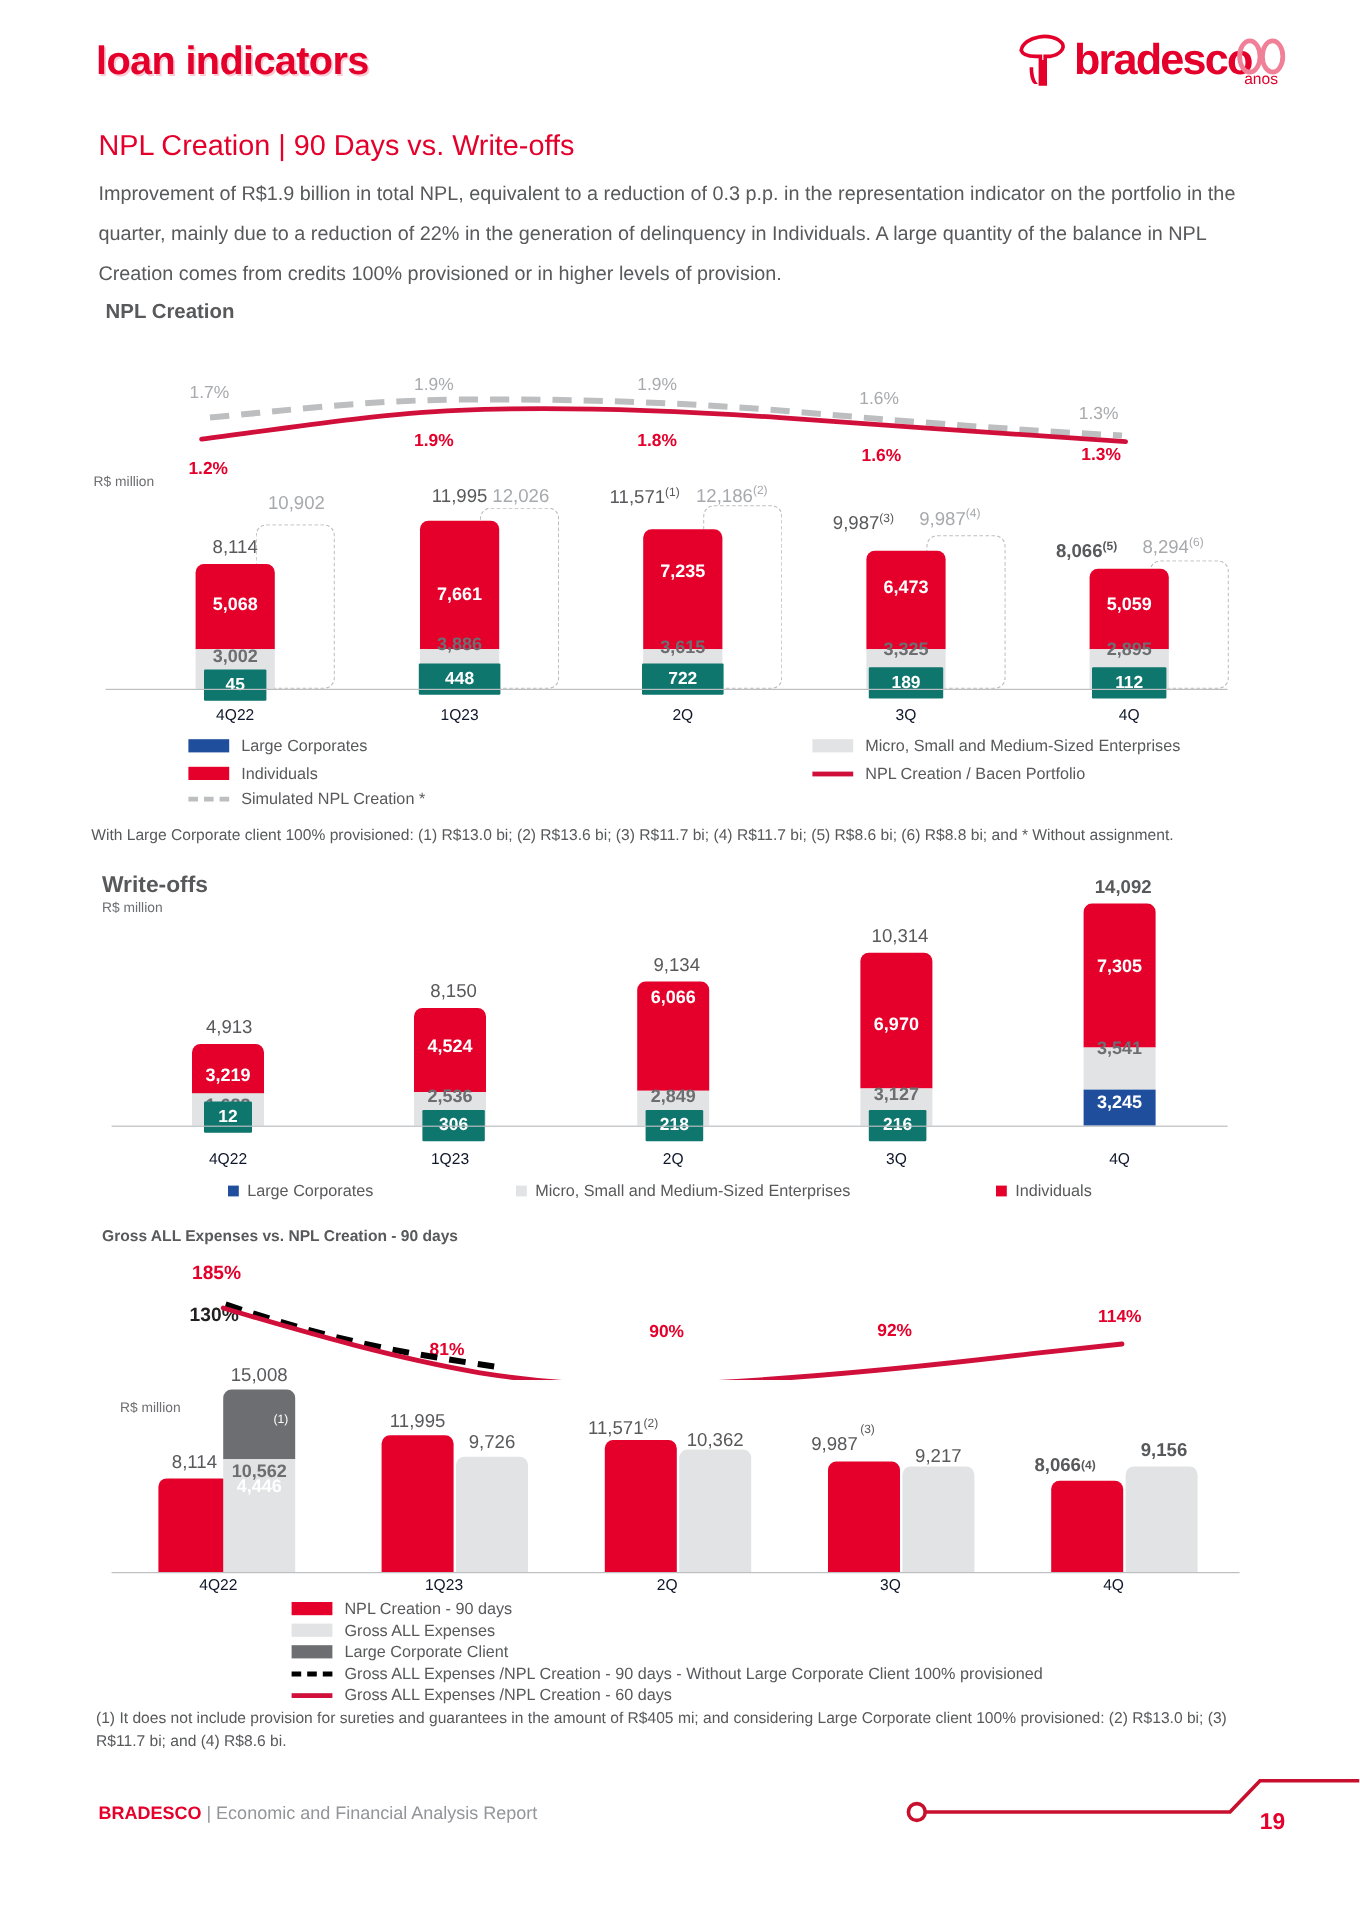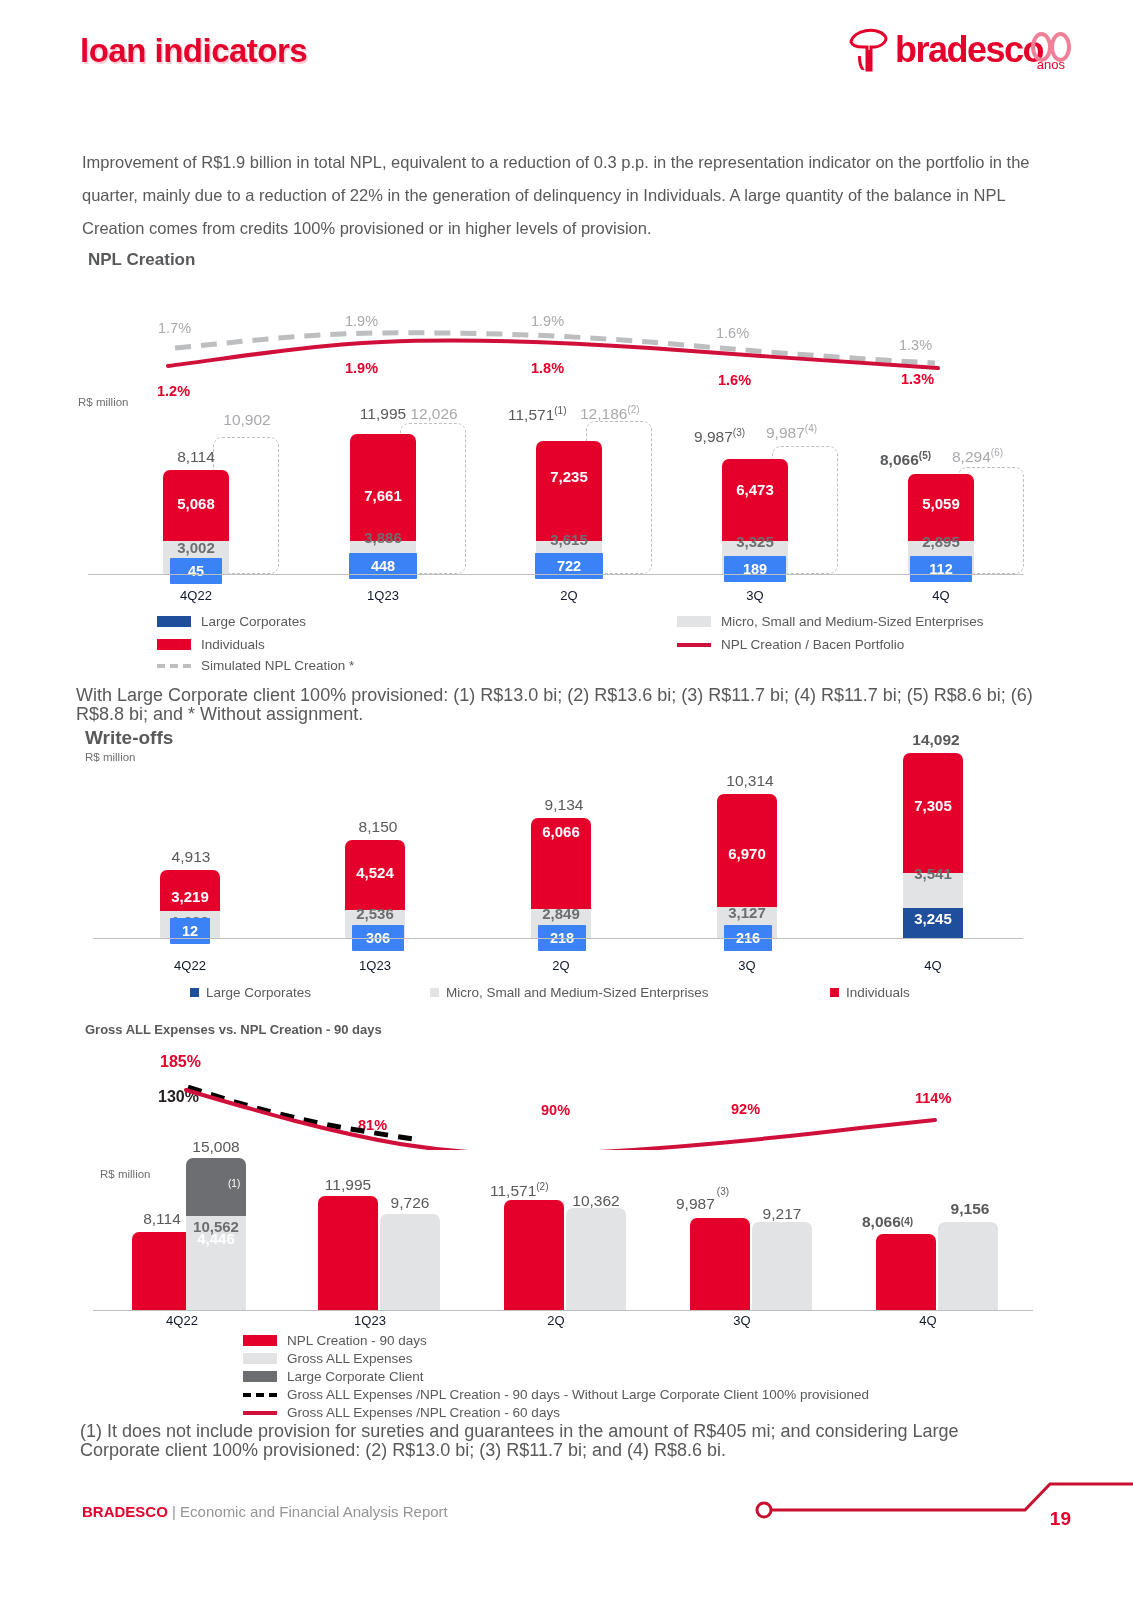--- a/index.html
+++ b/index.html
@@ -51,21 +51,21 @@
 
   .seg-val { position: absolute; font-size: 15px; font-weight: bold; text-align: center; }
   .seg-val.on-red  { color: #ffffff; }
   .seg-val.on-grey { color: #6d6e71; }
   .seg-val.on-dark { color: #ffffff; margin-top: 42px; }
   .total-val { position: absolute; font-size: 15.5px; color: #58595b; text-align: center; }
   .total-val.muted { color: #a7a9ac; }
   .sup { font-size: 10px; vertical-align: super; }
 
   .bluebox {
-    position: absolute; background: #3b82f6; color: #fff;
+    position: absolute; background: #0f766e; color: #fff;
     font-size: 14.5px; font-weight: bold; text-align: center;
     border-radius: 1px; display: flex; align-items: center; justify-content: center;
   }
 
   .pct { position: absolute; font-size: 14.5px; font-weight: bold; }
   .pct.red  { color: #e4002b; }
   .pct.grey { color: #a7a9ac; font-weight: normal; }
   .pct.black{ color: #231f20; }
 
   
@@ -73,21 +73,21 @@
   .swatch { display:inline-block; width: 34px; height: 11px; margin-right: 10px; }
   .swatch.sm { width: 9px; height: 9px; margin-right: 7px; }
   .swatch.blue { background: #1f4e9c; }
   .swatch.red  { background: #e4002b; }
   .swatch.grey { background: #e2e3e4; }
   .swatch.dark { background: #6d6e71; }
   .swatch.line-red { height: 4px; background: #d0103a; }
   .swatch.line-dash-grey { height: 0; border-top: 4px dashed #bcbec0; background: none; }
   .swatch.line-dash-black { height: 0; border-top: 4px dashed #000; background: none; }
 
-  .footnote { position: absolute; font-size: 18px; color: #58595b; line-height: 19px; }
+  .footnote { position: absolute; font-size: 13px; color: #58595b; line-height: 19px; }
 
   
   .footer-text { position: absolute; left: 82px; bottom: 82px; font-size: 15px; color: #939598; }
   .footer-text b { color: #e4002b; }
   .page-num { position: absolute; right: 62px; bottom: 72px; font-size: 19px; font-weight: bold; color: #e4002b; }
 </style>
 </head>
 <body>
 
 <div class="page">
@@ -102,20 +102,21 @@
     </svg>
     <div style="display:flex;align-items:flex-start;">
       <span class="logo-word">bradesco</span>
       <span class="logo-80">
         <span class="ring"></span><span class="ring"></span>
         <span class="logo-anos">anos</span>
       </span>
     </div>
   </div>
 
+  <div class="section-title">NPL Creation | 90 Days vs. Write-offs</div>
   <div class="intro">Improvement of R$1.9 billion in total NPL, equivalent to a reduction of 0.3 p.p. in the representation indicator on the portfolio in the quarter, mainly due to a reduction of 22% in the generation of delinquency in Individuals. A large quantity of the balance in NPL Creation comes from credits 100% provisioned or in higher levels of provision.</div>
 
   <div class="chart-head" style="left:88px;top:250px;">NPL Creation</div>
   <div class="unit" style="left:78px;top:396px;">R$ million</div>
 
   <div class="pct grey" style="left:158px;top:320px;">1.7%</div>
   <div class="pct grey" style="left:345px;top:313px;">1.9%</div>
   <div class="pct grey" style="left:531px;top:313px;">1.9%</div>
   <div class="pct grey" style="left:716px;top:325px;">1.6%</div>
   <div class="pct grey" style="left:899px;top:337px;">1.3%</div>

